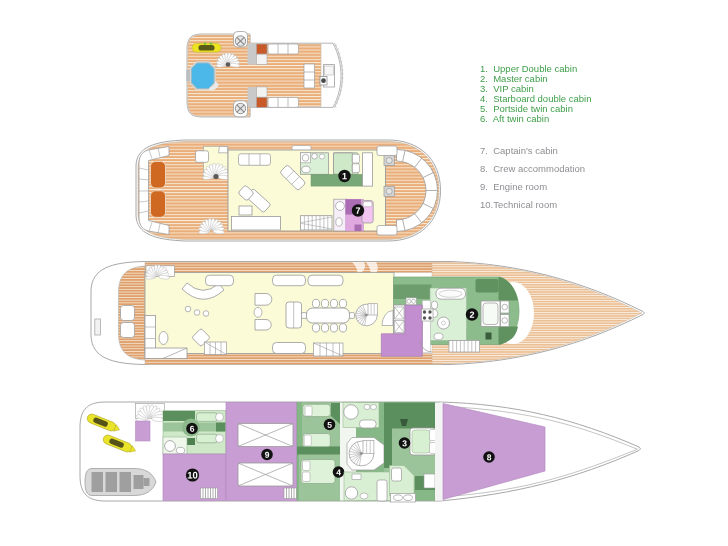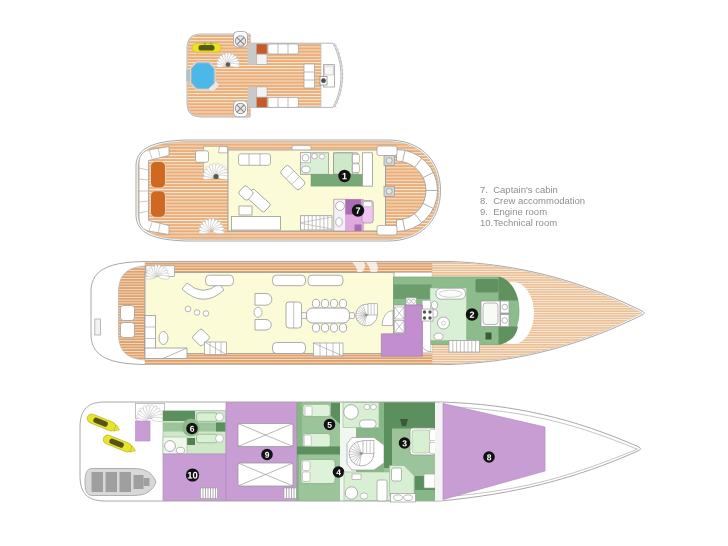--- a/index.html
+++ b/index.html
@@ -1,19 +1,19 @@
 <!DOCTYPE html>
 <html><head>
 <meta charset="utf-8">
 <style>
 html,body{margin:0;padding:0;background:#ffffff;}
 #page{position:relative;width:728px;height:546px;background:#ffffff;overflow:hidden;
 font-family:"Liberation Sans",sans-serif;}
 .lg{position:absolute;font-size:9.5px;line-height:10px;color:#3f9e49;white-space:pre;}
-.lgy{position:absolute;font-size:9.5px;line-height:11px;color:#8f8f94;white-space:pre;margin-top:42px;}
+.lgy{position:absolute;font-size:9.5px;line-height:18px;color:#8f8f94;white-space:pre;}
 </style>
 </head>
 <body>
 <div id="page">
 <svg width="728" height="546" viewBox="0 0 728 546">
 <defs>
 <pattern id="woodA" width="6" height="3.1" patternUnits="userSpaceOnUse">
   <rect width="6" height="3.1" fill="#eaae7b"></rect>
   <rect width="6" height="0.9" fill="#f9ecd8"></rect>
 </pattern>
@@ -682,18 +682,24 @@
 <path d="M443,403.5 L545,427 L545,471 L443,499.5 Z" fill="#c79dd3" stroke="#b58cc2" stroke-width="0.7"></path>
 
 <g>
           <circle cx="489" cy="457" r="5.8" fill="#111111"></circle>
           <text x="489" y="460.2" transform="rotate(0.03 489 460.2)" font-size="8.5" font-weight="bold" fill="#ffffff" text-anchor="middle" font-family="Liberation Sans,sans-serif">8</text>
         </g>
 </g>
 
 </svg>
 
+<div class="lg" style="left:480px;top:64px;">1.  Upper Double cabin
+2.  Master cabin
+3.  VIP cabin
+4.  Starboard double cabin
+5.  Portside twin cabin
+6.  Aft twin cabin</div>
 
 <div class="lgy" style="left:480px;top:142px;">7.  Captain's cabin
 8.  Crew accommodation
 9.  Engine room
 10.Technical room</div>
 </div>
 
 </body></html>

